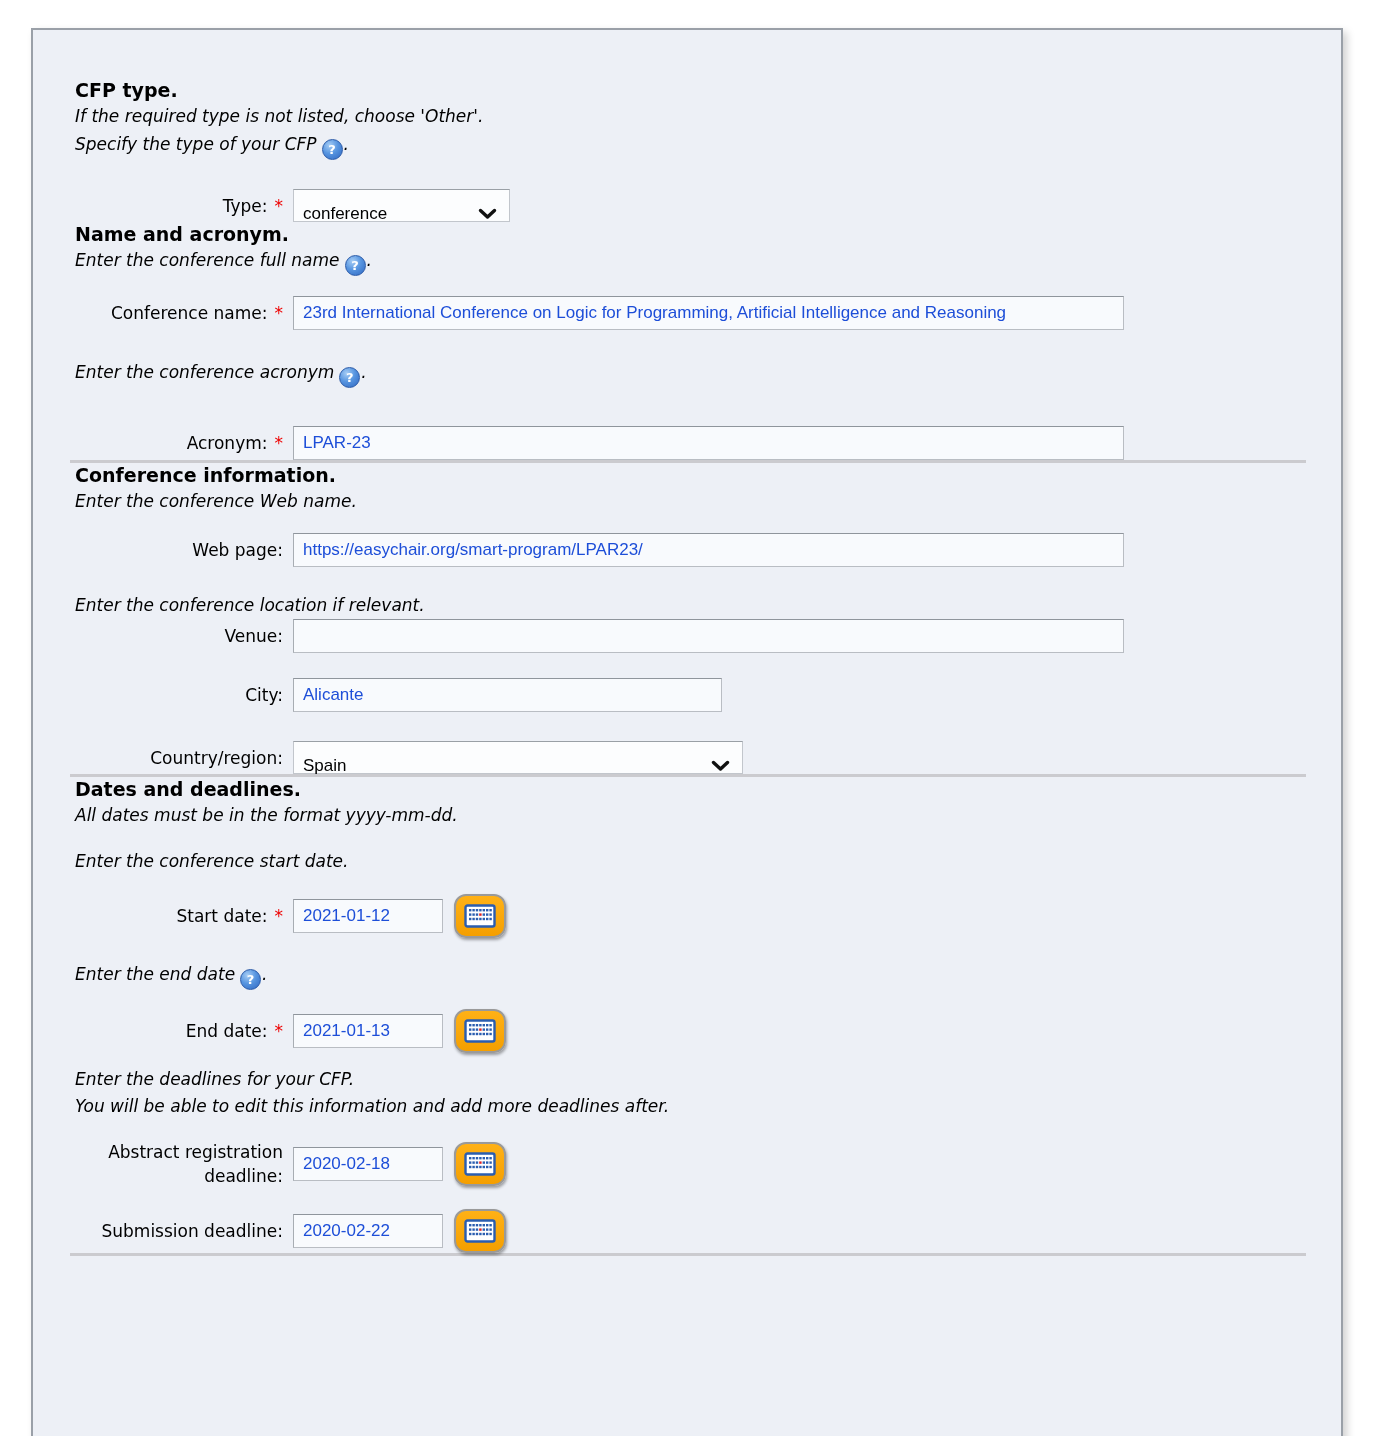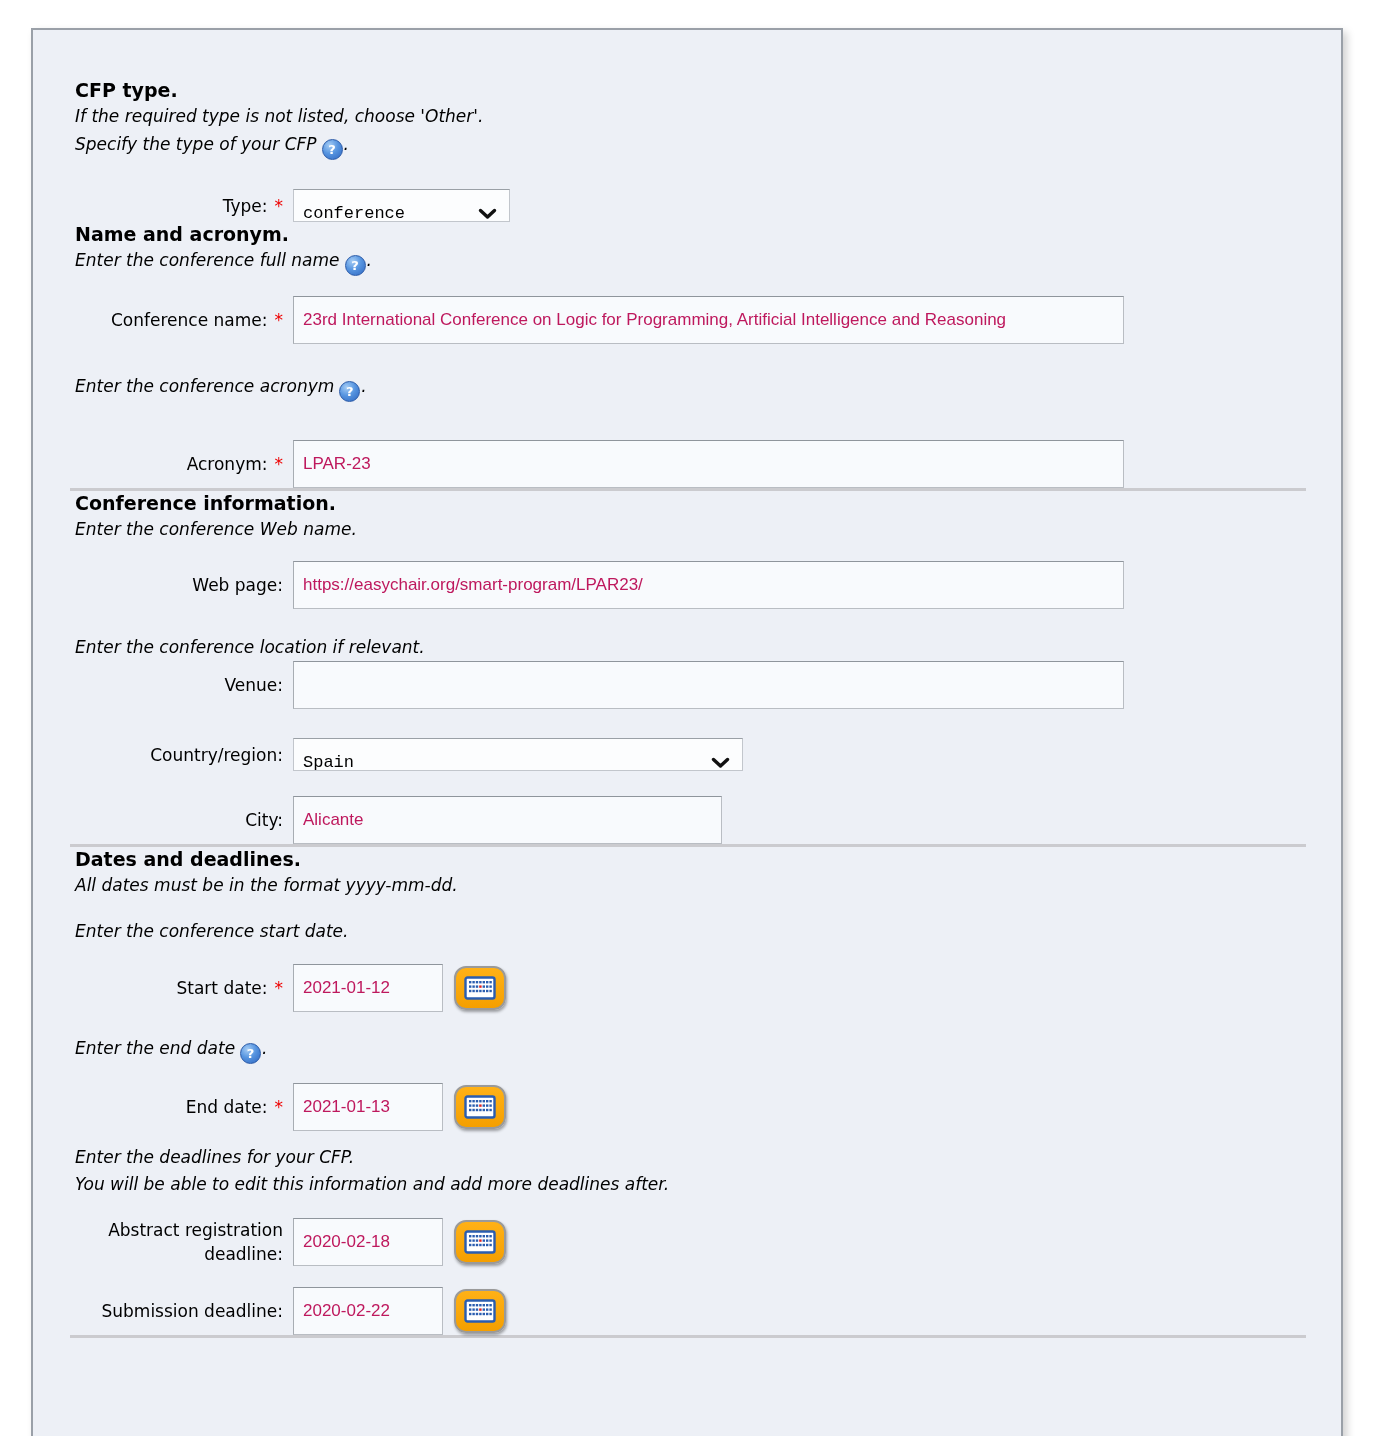--- a/index.html
+++ b/index.html
@@ -40,44 +40,44 @@
     width: 208px;
     flex: 0 0 208px;
     text-align: right;
     font-size: 17px;
     line-height: 24px;
   }
   .req { color: #ee0000; margin-left: 7px; font-size: 17px; }
   .field-cell { margin-left: 10px; display: flex; align-items: center; }
 
   .text-input {
-    height: 48px;
+    height: 34px;
     border: 1px solid #b9bdc3;
     border-top-color: #8f959c;
     border-left-color: #a8adb3;
     background: #f8fafd;
     font-family: "Liberation Sans", sans-serif;
     font-size: 17px;
     padding: 0 9px;
-    color: #be185d;
+    color: #1d4ed8;
     outline: none;
   }
   .w-long  { width: 831px; }
   .w-city  { width: 429px; }
   .w-date  { width: 150px; }
 
   .select {
     height: 33px;
     border: 1px solid #c2c6cc;
     border-top-color: #9aa0a6;
     background: #fcfdfe;
     display: flex;
     align-items: center;
     justify-content: space-between;
-    font-family: Liberation Mono, monospace;
+    font-family: Liberation Sans, sans-serif;
     font-size: 17px;
     padding: 16px 12px 0 9px;
     cursor: default;
   }
   .w-type    { width: 217px; }
   .w-country { width: 450px; }
 
   .help-icon {
     display: inline-flex;
     align-items: center;
@@ -212,40 +212,40 @@
 
     <div class="row mt-row-venue">
       <div class="label-cell">
         <span>Venue:</span>
       </div>
       <div class="field-cell">
         <input type="text" class="text-input w-long" value="" style="">
       </div>
     </div>
 
+    <div class="row mt-row-city">
+      <div class="label-cell">
+        <span>City:</span>
+      </div>
+      <div class="field-cell">
+        <input type="text" class="text-input w-city" value="Alicante" style="">
+      </div>
+    </div>
+
     <div class="row mt-row-country">
       <div class="label-cell">
         <span>Country/region:</span>
       </div>
       <div class="field-cell">
         <div class="select w-country">
           <span>Spain</span>
           <svg width="19" height="12" viewBox="0 0 19 12">
             <polyline points="2.5,2.5 9.5,9 16.5,2.5" fill="none" stroke="#111" stroke-width="3.4" stroke-linecap="round" stroke-linejoin="round"></polyline>
           </svg>
         </div>
-      </div>
-    </div>
-
-    <div class="row mt-row-city">
-      <div class="label-cell">
-        <span>City:</span>
-      </div>
-      <div class="field-cell">
-        <input type="text" class="text-input w-city" value="Alicante" style="">
       </div>
     </div>
   </div>
 
   <hr class="divider mt-div-2">
 
   <div class="content" style="padding-top:0;">
 
     <h3 class="sec-heading mt-h-dates">Dates and deadlines.</h3>
     <div class="inst">All dates must be in the format yyyy-mm-dd.</div>

